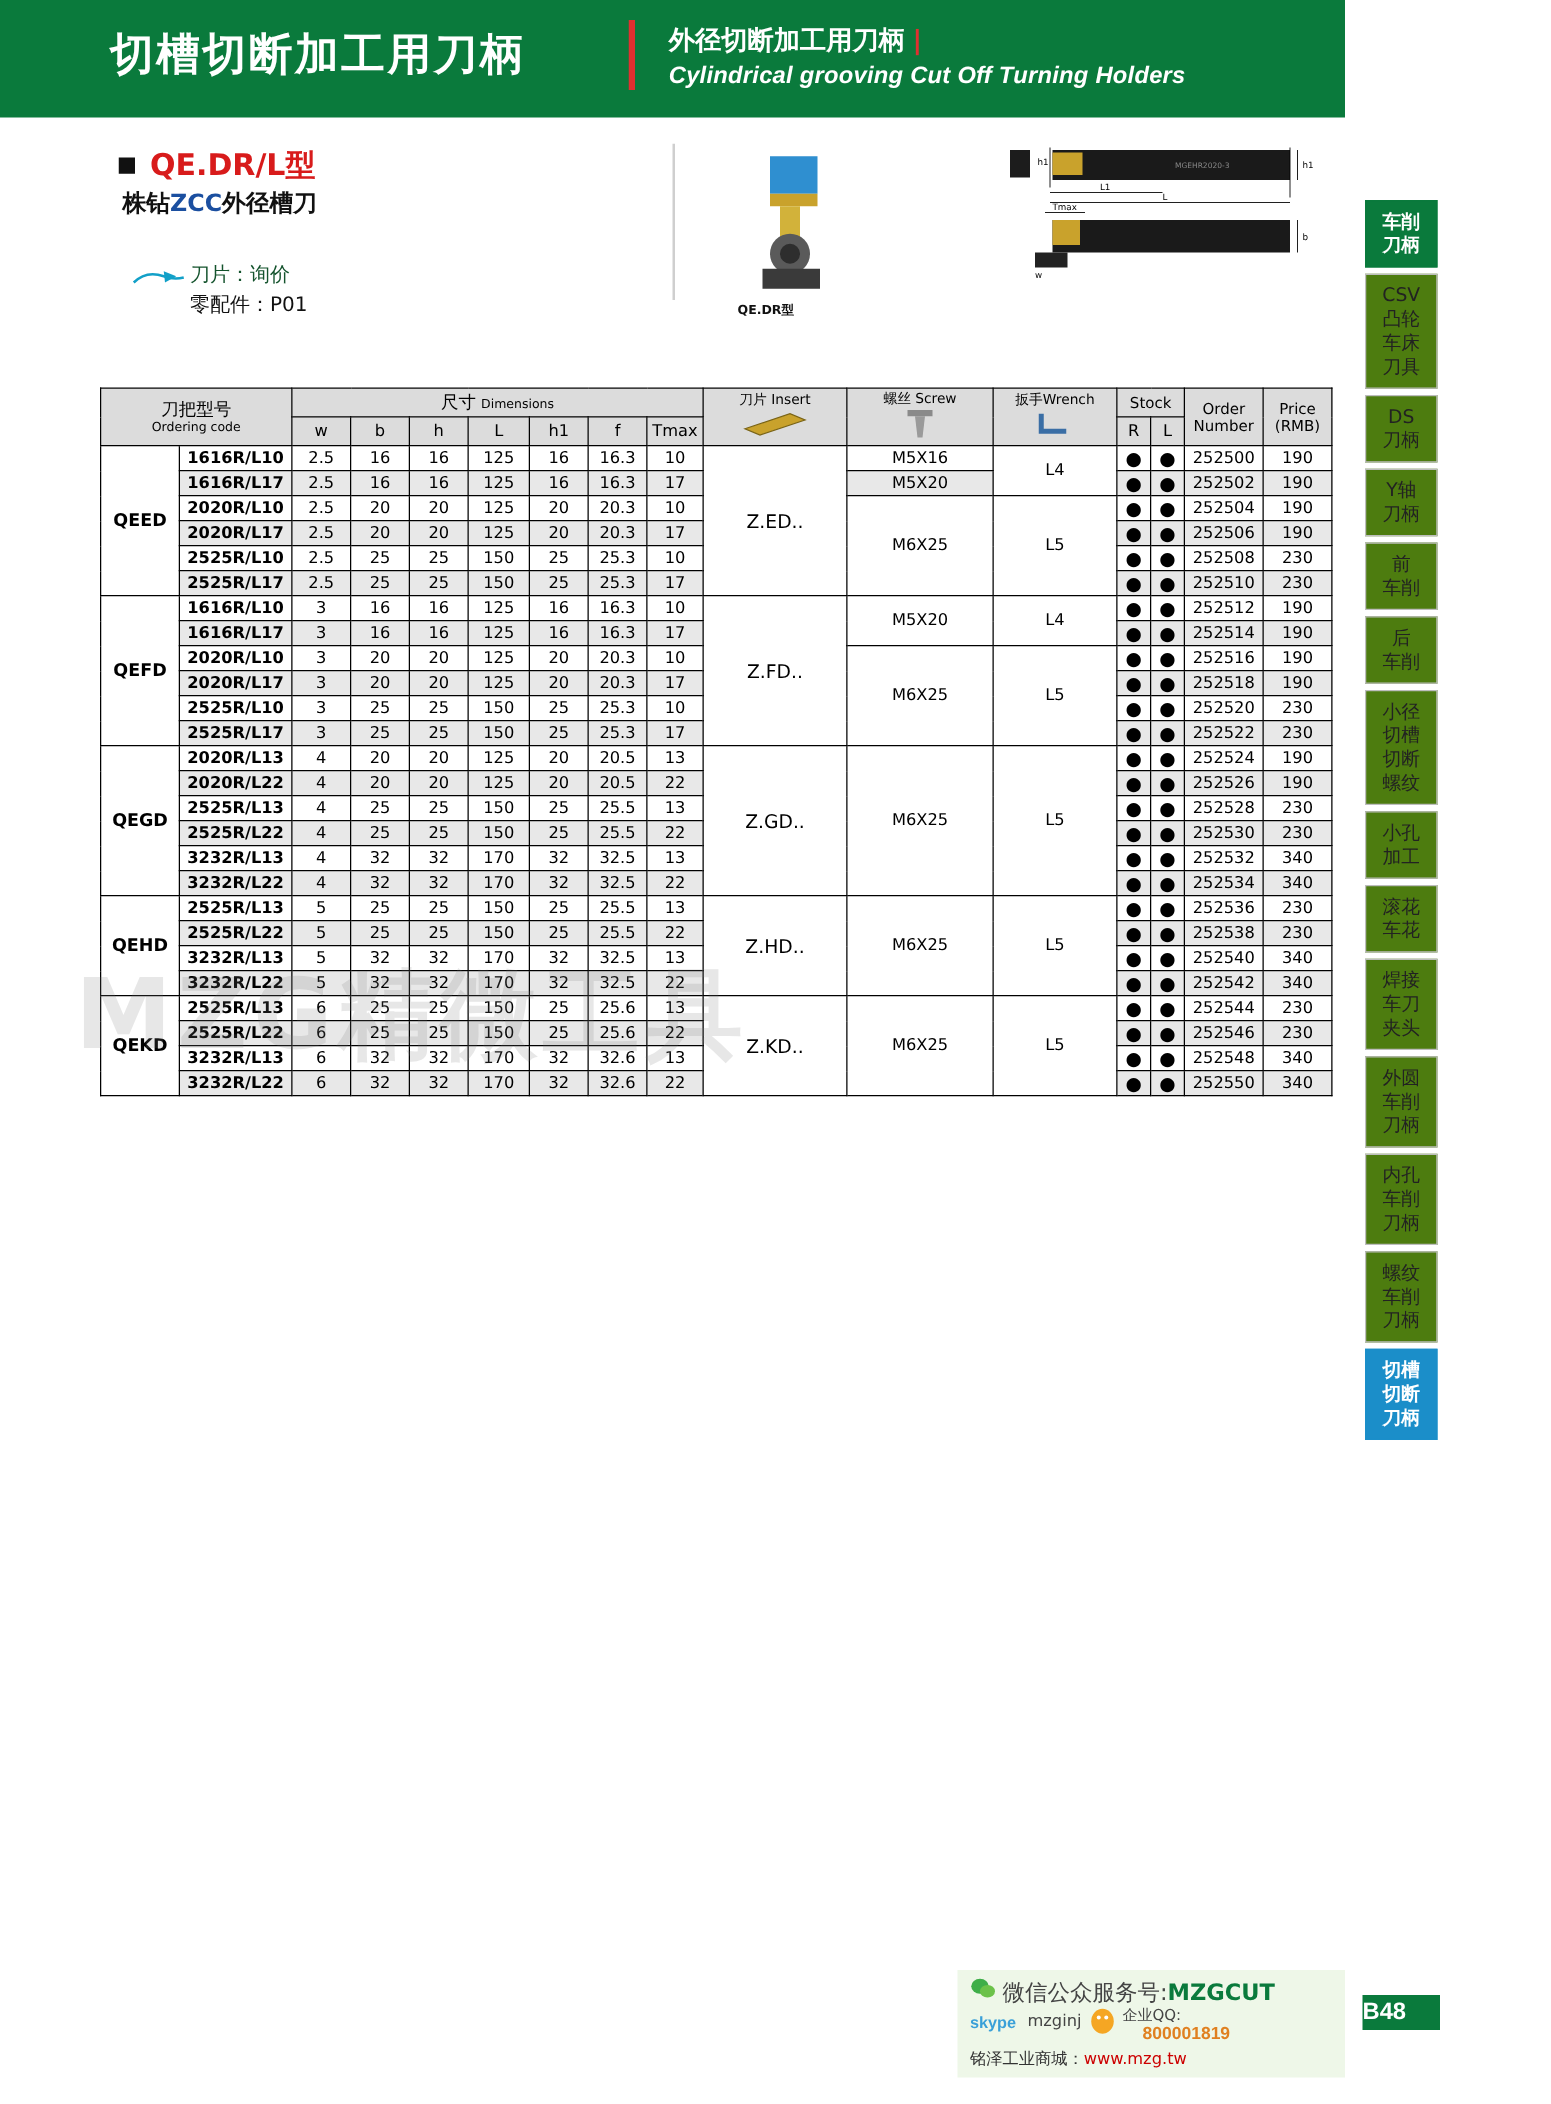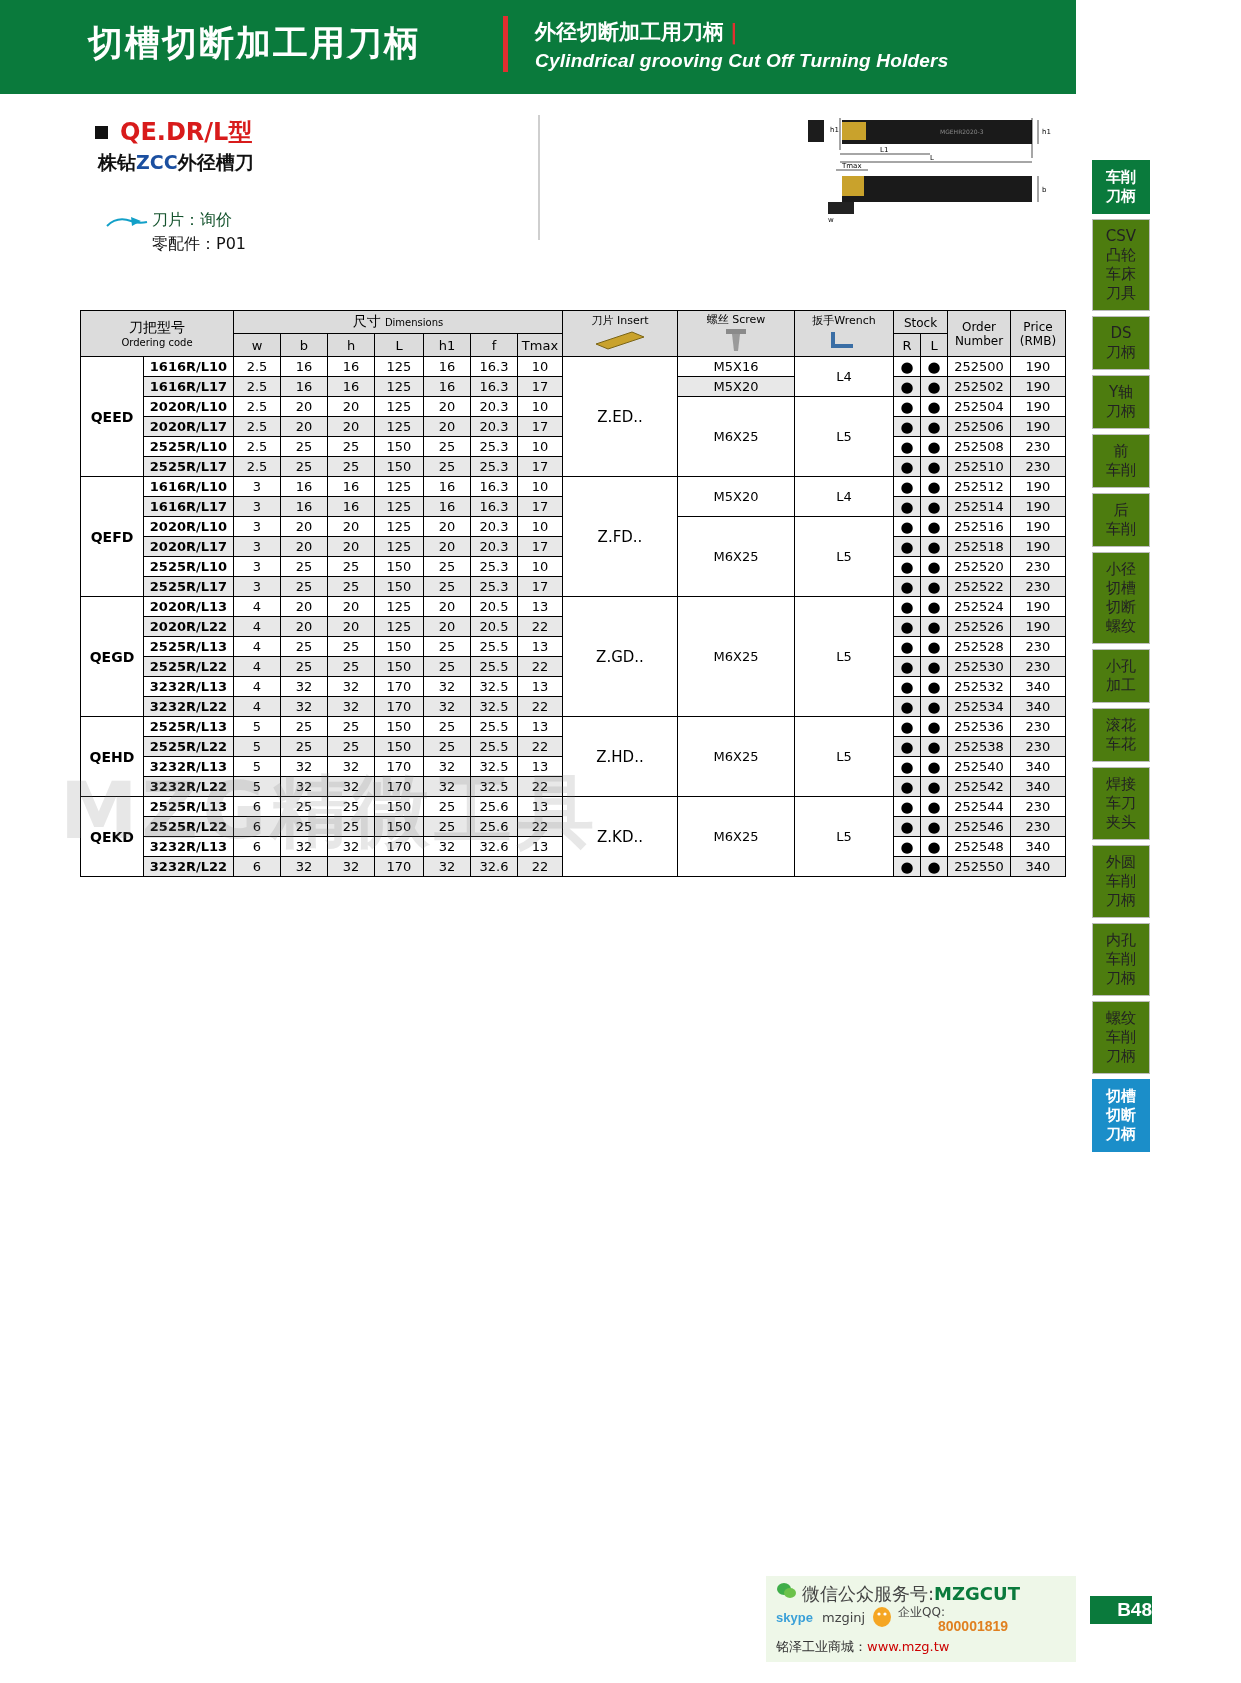--- a/index.html
+++ b/index.html
@@ -101,26 +101,26 @@
   
   .footer{position:absolute;left:0;top:1560px;width:1076px;height:123px;}
   .fbar{position:absolute;left:766px;top:16px;width:310px;height:86px;background:#eef7e8;}
   .wechat{position:absolute;left:776px;top:22px;width:20px;height:18px;}
   .f-wx{position:absolute;left:802px;top:22px;font-size:18px;color:#444;font-family:"DejaVu Sans",sans-serif;}
   .f-wx b{color:#0a7a3c;}
   .f-skype{position:absolute;left:776px;top:50px;font-size:13px;color:#3aa0d8;font-weight:bold;}
   .f-sk2{position:absolute;left:822px;top:50px;font-size:13px;color:#444;font-family:"DejaVu Sans",sans-serif;}
   .qqicon{position:absolute;left:872px;top:46px;width:20px;height:22px;}
   .f-qq{position:absolute;left:898px;top:44px;font-size:12px;color:#444;font-family:"DejaVu Sans",sans-serif;}
-  .f-qqn{position:absolute;left:938px;top:58px;font-size:14px;color:#e08020;font-weight:bold;}
+  .f-qqn{position:absolute;left:914px;top:58px;font-size:14px;color:#e08020;font-weight:bold;}
   .f-bottom{position:absolute;left:776px;top:78px;font-size:13px;color:#333;font-family:"DejaVu Sans",sans-serif;}
   .f-bottom .url{color:#c00;}
   .pagebox{
     position:absolute;left:1090px;top:1596px;width:62px;height:28px;background:#0a7a3c;
-    color:#fff;font-size:19px;font-weight:bold;text-align:right;line-height:28px;
+    color:#fff;font-size:19px;font-weight:bold;text-align:left;line-height:28px;
   }
 </style>
 </head>
 <body>
 
 <div class="header">
   <div class="cn-title">切槽切断加工用刀柄</div>
   <div class="divider"></div>
   <div class="en-cn">
     <span>外径切断加工用刀柄</span><span class="bar">|</span>
@@ -154,20 +154,31 @@
   </div>
   <svg class="hand" viewBox="0 0 45 20">
     <path d="M2 12 Q12 2 26 7 Q34 10 42 8" stroke="#12a0c8" stroke-width="2" fill="none"></path>
     <path d="M26 3 l10 4 -9 5 z" fill="#12a0c8"></path>
   </svg>
   <div class="p-ins">刀片：询价</div>
   <div class="p-part">零配件：P01</div>
 
   <div class="vdiv"></div>
 
+  <div class="img2">
+    <svg width="180" height="132" viewBox="0 0 180 132">
+      <rect x="58" y="10" width="38" height="30" fill="#2f8fd0"></rect>
+      <rect x="58" y="40" width="38" height="10" fill="#c9a22c"></rect>
+      <rect x="66" y="50" width="16" height="26" fill="#d2b23a"></rect>
+      <circle cx="74" cy="88" r="16" fill="#5a5a5a"></circle>
+      <circle cx="74" cy="88" r="8" fill="#2e2e2e"></circle>
+      <rect x="52" y="100" width="46" height="16" fill="#3a3a3a"></rect>
+    </svg>
+    <div class="cap">QE.DR型</div>
+  </div>
 
   <div class="img3">
     <svg width="300" height="140" viewBox="0 0 300 140">
 
       <rect x="38" y="10" width="16" height="22" fill="#1c1c1c"></rect>
       <rect x="72" y="10" width="190" height="24" fill="#1a1a1a"></rect>
       <polygon points="72,12 96,12 96,30 72,30" fill="#c9a22c"></polygon>
       <line x1="70" y1="8" x2="70" y2="40" stroke="#000" stroke-width=".7"></line>
       <line x1="262" y1="8" x2="262" y2="48" stroke="#000" stroke-width=".7"></line>
       <line x1="70" y1="44" x2="160" y2="44" stroke="#000" stroke-width=".7"></line>

